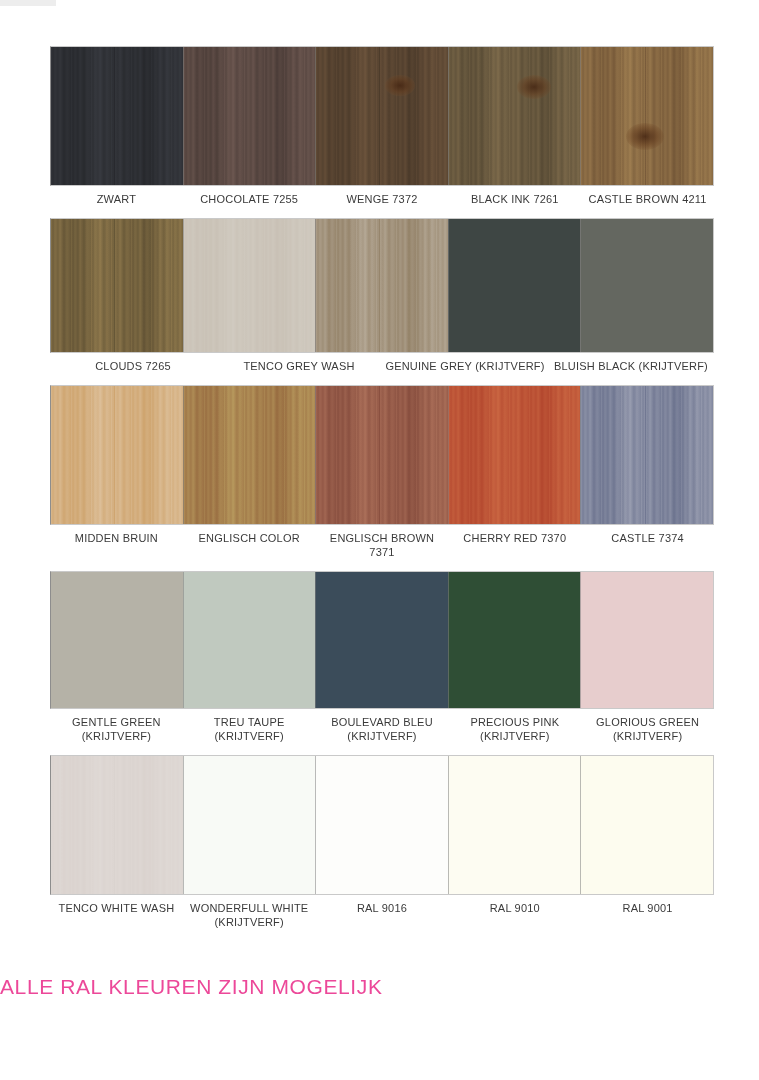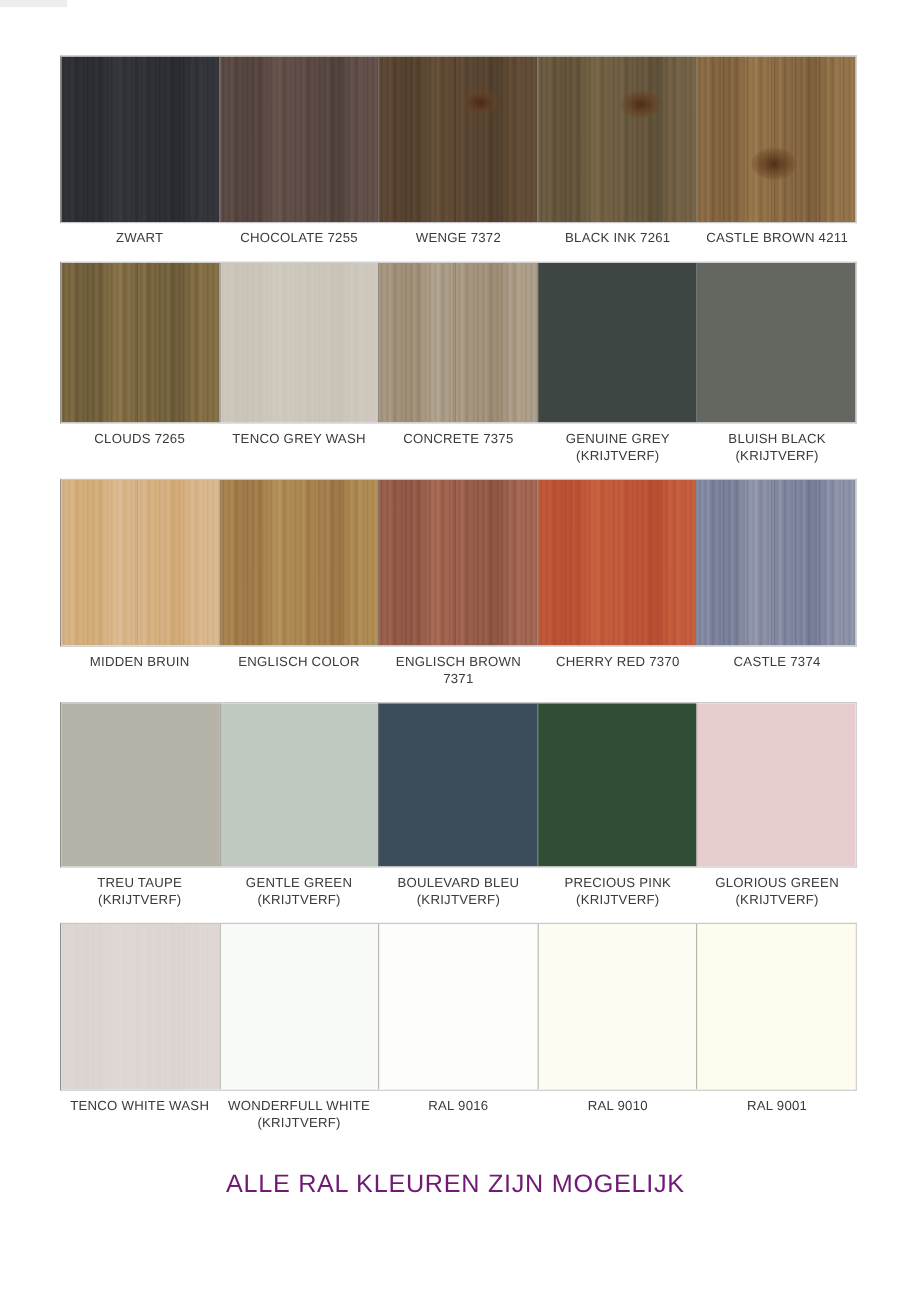--- a/index.html
+++ b/index.html
@@ -97,24 +97,24 @@
     color: #3a3a3a;
     letter-spacing: 0.2px;
     padding: 0 2px;
     text-transform: uppercase;
   }
 
   .footer {
     position: absolute;
     left: 0; right: 0;
     top: 975px;
-    text-align: center;
+    text-align: left;
     font-size: 21px;
     letter-spacing: 0.6px;
-    color: #701a75;
+    color: #ec4899;
   }
 </style>
 </head>
 <body>
 
 <div class="page">
 
   <div class="top-strip"></div>
 
   <div class="chart" id="chart">
@@ -157,21 +157,20 @@
           </div>
           <div class="swatch-cell" style="background: rgb(165, 150, 128);">
             <div class="grain plank"></div>
           </div>
           <div class="swatch-cell" style="background: rgb(62, 70, 68);"></div>
           <div class="swatch-cell" style="background: rgb(100, 103, 96);"></div>
         </div>
         <div class="label-row">
           <div class="label-cell">CLOUDS 7265</div>
           <div class="label-cell">TENCO GREY WASH</div>
-          <div class="label-cell">CONCRETE 7375</div>
           <div class="label-cell">GENUINE GREY (KRIJTVERF)</div>
           <div class="label-cell">BLUISH BLACK (KRIJTVERF)</div>
         </div>
       </div>
       <div class="swatch-row">
         <div class="swatch-cells" style="height: 140px;">
           <div class="swatch-cell" style="background: rgb(214, 178, 132);">
             <div class="grain plank"></div>
           </div>
           <div class="swatch-cell" style="background: rgb(168, 131, 79);">
@@ -197,22 +196,22 @@
       </div>
       <div class="swatch-row">
         <div class="swatch-cells" style="height: 138px;">
           <div class="swatch-cell" style="background: rgb(181, 178, 167);"></div>
           <div class="swatch-cell" style="background: rgb(192, 201, 191);"></div>
           <div class="swatch-cell" style="background: rgb(59, 76, 90);"></div>
           <div class="swatch-cell" style="background: rgb(47, 78, 53);"></div>
           <div class="swatch-cell" style="background: rgb(231, 205, 205);"></div>
         </div>
         <div class="label-row">
+          <div class="label-cell">GENTLE GREEN (KRIJTVERF)</div>
           <div class="label-cell">TREU TAUPE (KRIJTVERF)</div>
-          <div class="label-cell">GENTLE GREEN (KRIJTVERF)</div>
           <div class="label-cell">BOULEVARD BLEU (KRIJTVERF)</div>
           <div class="label-cell">PRECIOUS PINK (KRIJTVERF)</div>
           <div class="label-cell">GLORIOUS GREEN (KRIJTVERF)</div>
         </div>
       </div>
       <div class="swatch-row">
         <div class="swatch-cells" style="height: 140px;">
           <div class="swatch-cell" style="background: rgb(221, 214, 210);">
             <div class="grain soft plank"></div>
           </div>

